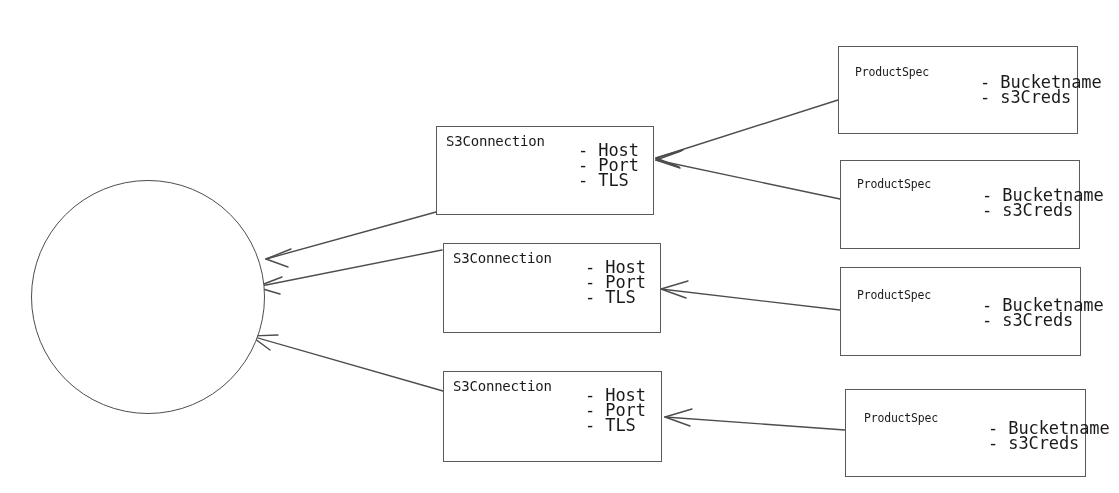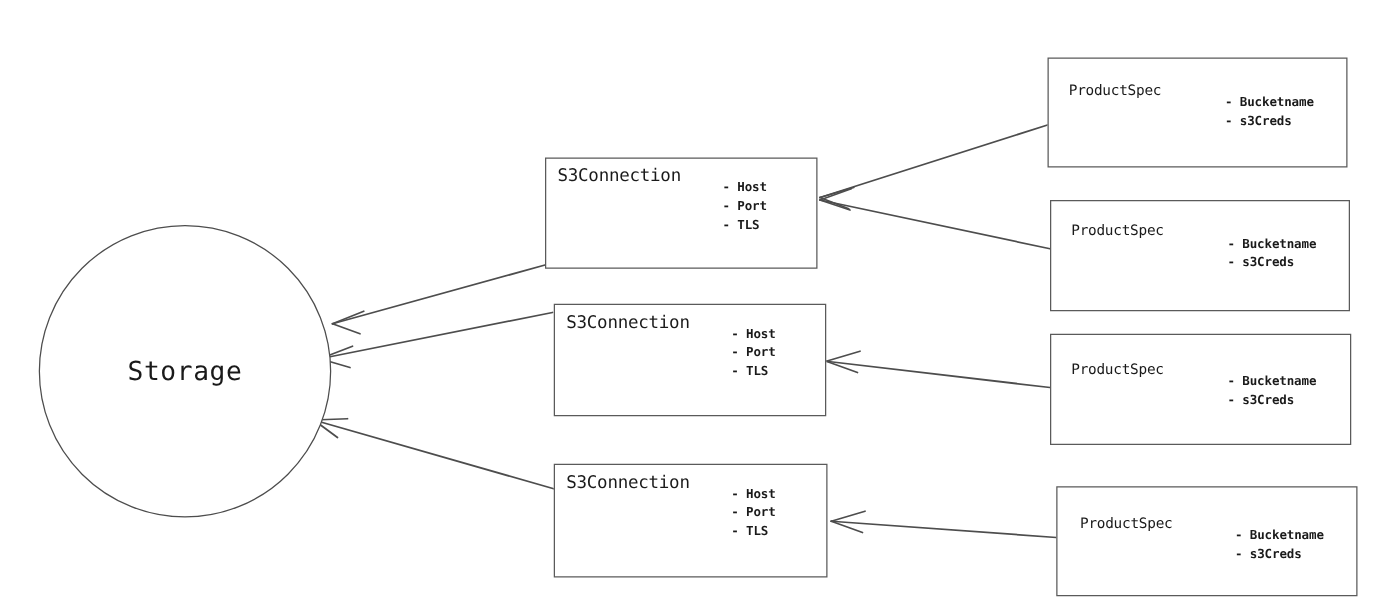--- a/index.html
+++ b/index.html
@@ -35,26 +35,25 @@
     position: absolute;
     font-family: "DejaVu Sans Mono", monospace;
     font-size: 14px;
     color: #1a1a1a;
     white-space: nowrap;
     letter-spacing: -0.2px;
   }
   .node-attrs {
     position: absolute;
     font-family: "DejaVu Sans Mono", monospace;
-    font-size: 10px;
+    font-size: 17px;
     color: #1a1a1a;
     line-height: 15px;
     white-space: nowrap;
     letter-spacing: -0.1px;
-    font-weight: bold;
   }
   .attr-row {
     display: block;
   }
   .circle-node {
     position: absolute;
     box-sizing: border-box;
     border: 1.4px solid #4d4d4d;
     border-radius: 50%;
     background: #ffffff;
@@ -116,21 +115,20 @@
       <g>
         <path d="M845,430 L665,417"></path>
         <path d="M665,417 L692,409"></path>
         <path d="M665,417 L690,426"></path>
       </g>
 
     </g>
   </svg>
 
   <div class="circle-node" style="left:31px; top:180px; width:234px; height:234px;"></div>
-  <div class="circle-label" style="left:31px; top:285px; width:234px;">Storage</div>
 
   <div class="node-box" style="left:436px; top:126px; width:218px; height:89px;"></div>
   <div class="node-title" style="left:446px; top:133px;">S3Connection</div>
   <div class="node-attrs" style="left:578px; top:143px;">
     <span class="attr-row">- Host</span>
     <span class="attr-row">- Port</span>
     <span class="attr-row">- TLS</span>
   </div>
 
   <div class="node-box" style="left:443px; top:243px; width:218px; height:90px;"></div>

